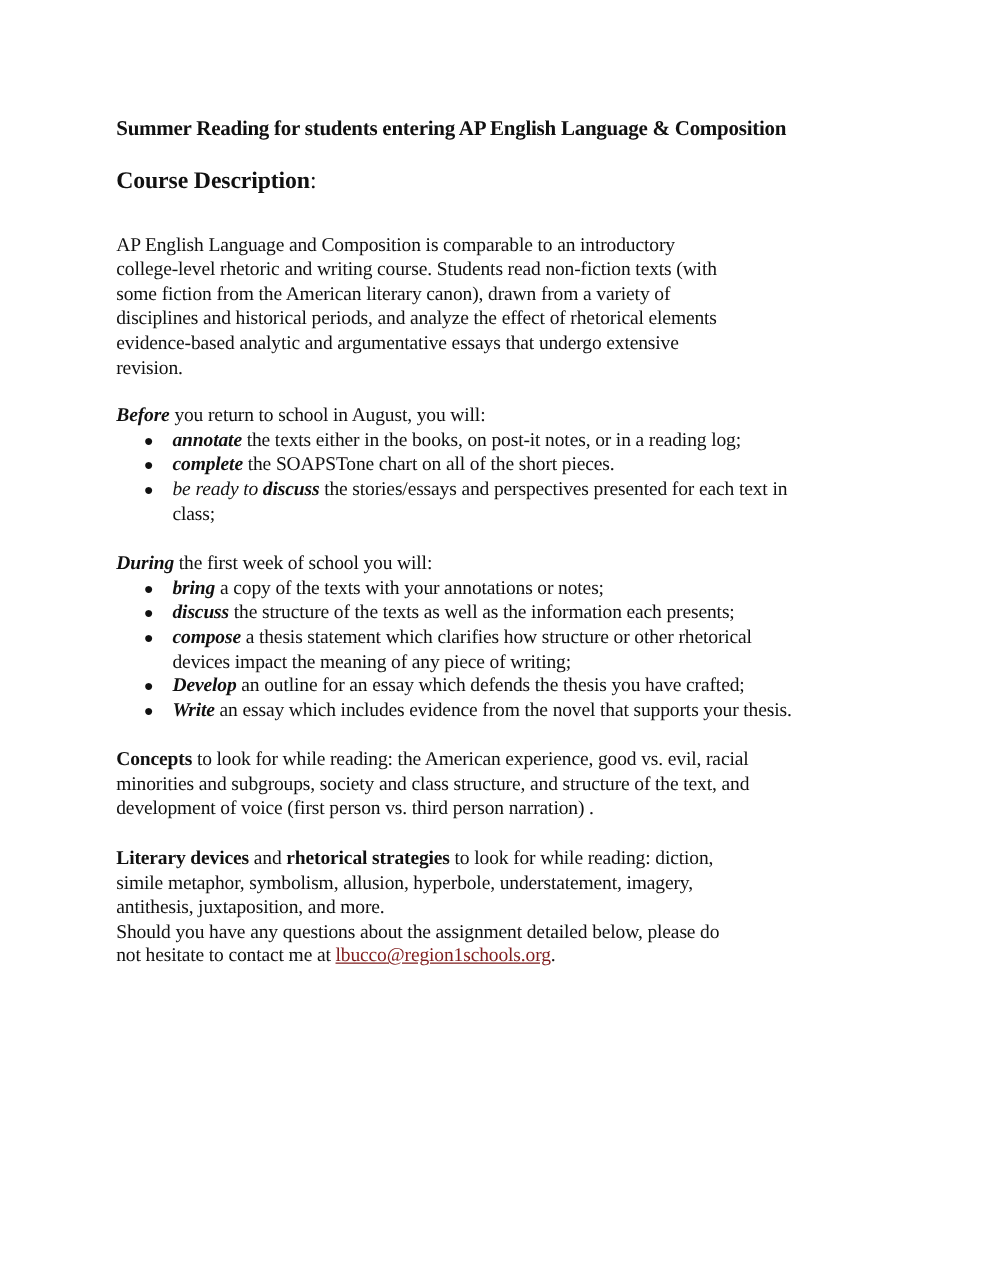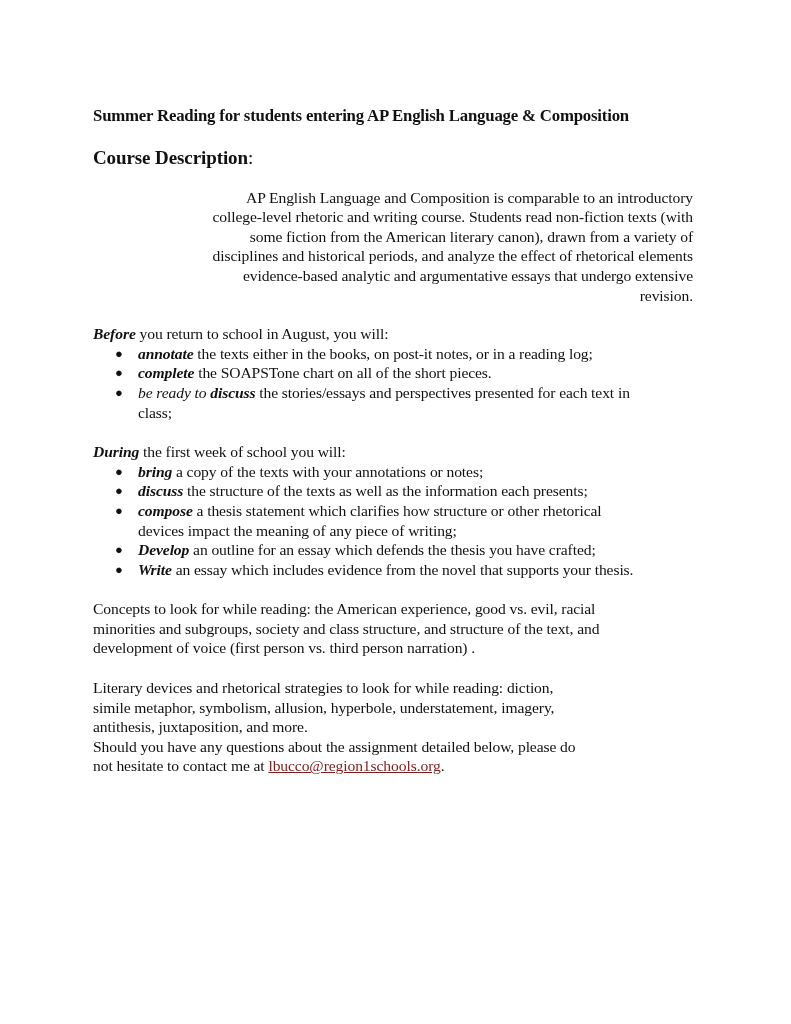--- a/index.html
+++ b/index.html
@@ -11,21 +11,21 @@
       width: 791px;
       height: 1024px;
       position: relative;
       overflow: hidden;
       font-family: "Liberation Serif", "DejaVu Serif", serif;
       color: #111111;
     }
     .page {
       position: absolute;
       left: 93px;
-      top: 105px;
+      top: 92px;
       width: 640px;
       font-size: 15.6px;
       line-height: 19.6px;
       letter-spacing: -0.1px;
     }
     .title {
       font-weight: bold;
       font-size: 16.8px;
       margin: 0;
       line-height: 22px;
@@ -35,23 +35,22 @@
       font-weight: bold;
       margin: 0;
       margin-top: 21px;
       font-size: 19px;
     }
     .section-heading .colon { font-weight: normal; }
     p {
       margin: 0;
     }
     .desc {
-      margin-top: 20px;
+      margin-top: 32px;
       width: 600px;
-      text-align: right;
     }
     .desc span { display: block; white-space: nowrap; }
     .intro {
       margin-top: 19px;
     }
     ul {
       margin: 0;
       padding: 0;
       list-style: none;
     }
@@ -59,21 +58,21 @@
       position: relative;
       padding-left: 45px;
     }
     li .bullet {
       position: absolute;
       left: 22px;
       top: 0;
       font-size: 13px;
     }
     li .wrap { display: block; }
-    b { font-weight: normal; }
+    b { font-weight: bold; }
     i { }
     .bi { font-weight: bold; font-style: italic; text-align: right; }
     .para-gap { margin-top: 20px; }
     .line { display: block; white-space: nowrap; }
     .contact { }
     a.email {
       color: #7f1d1d;
       text-decoration: underline;
     }
   </style>

